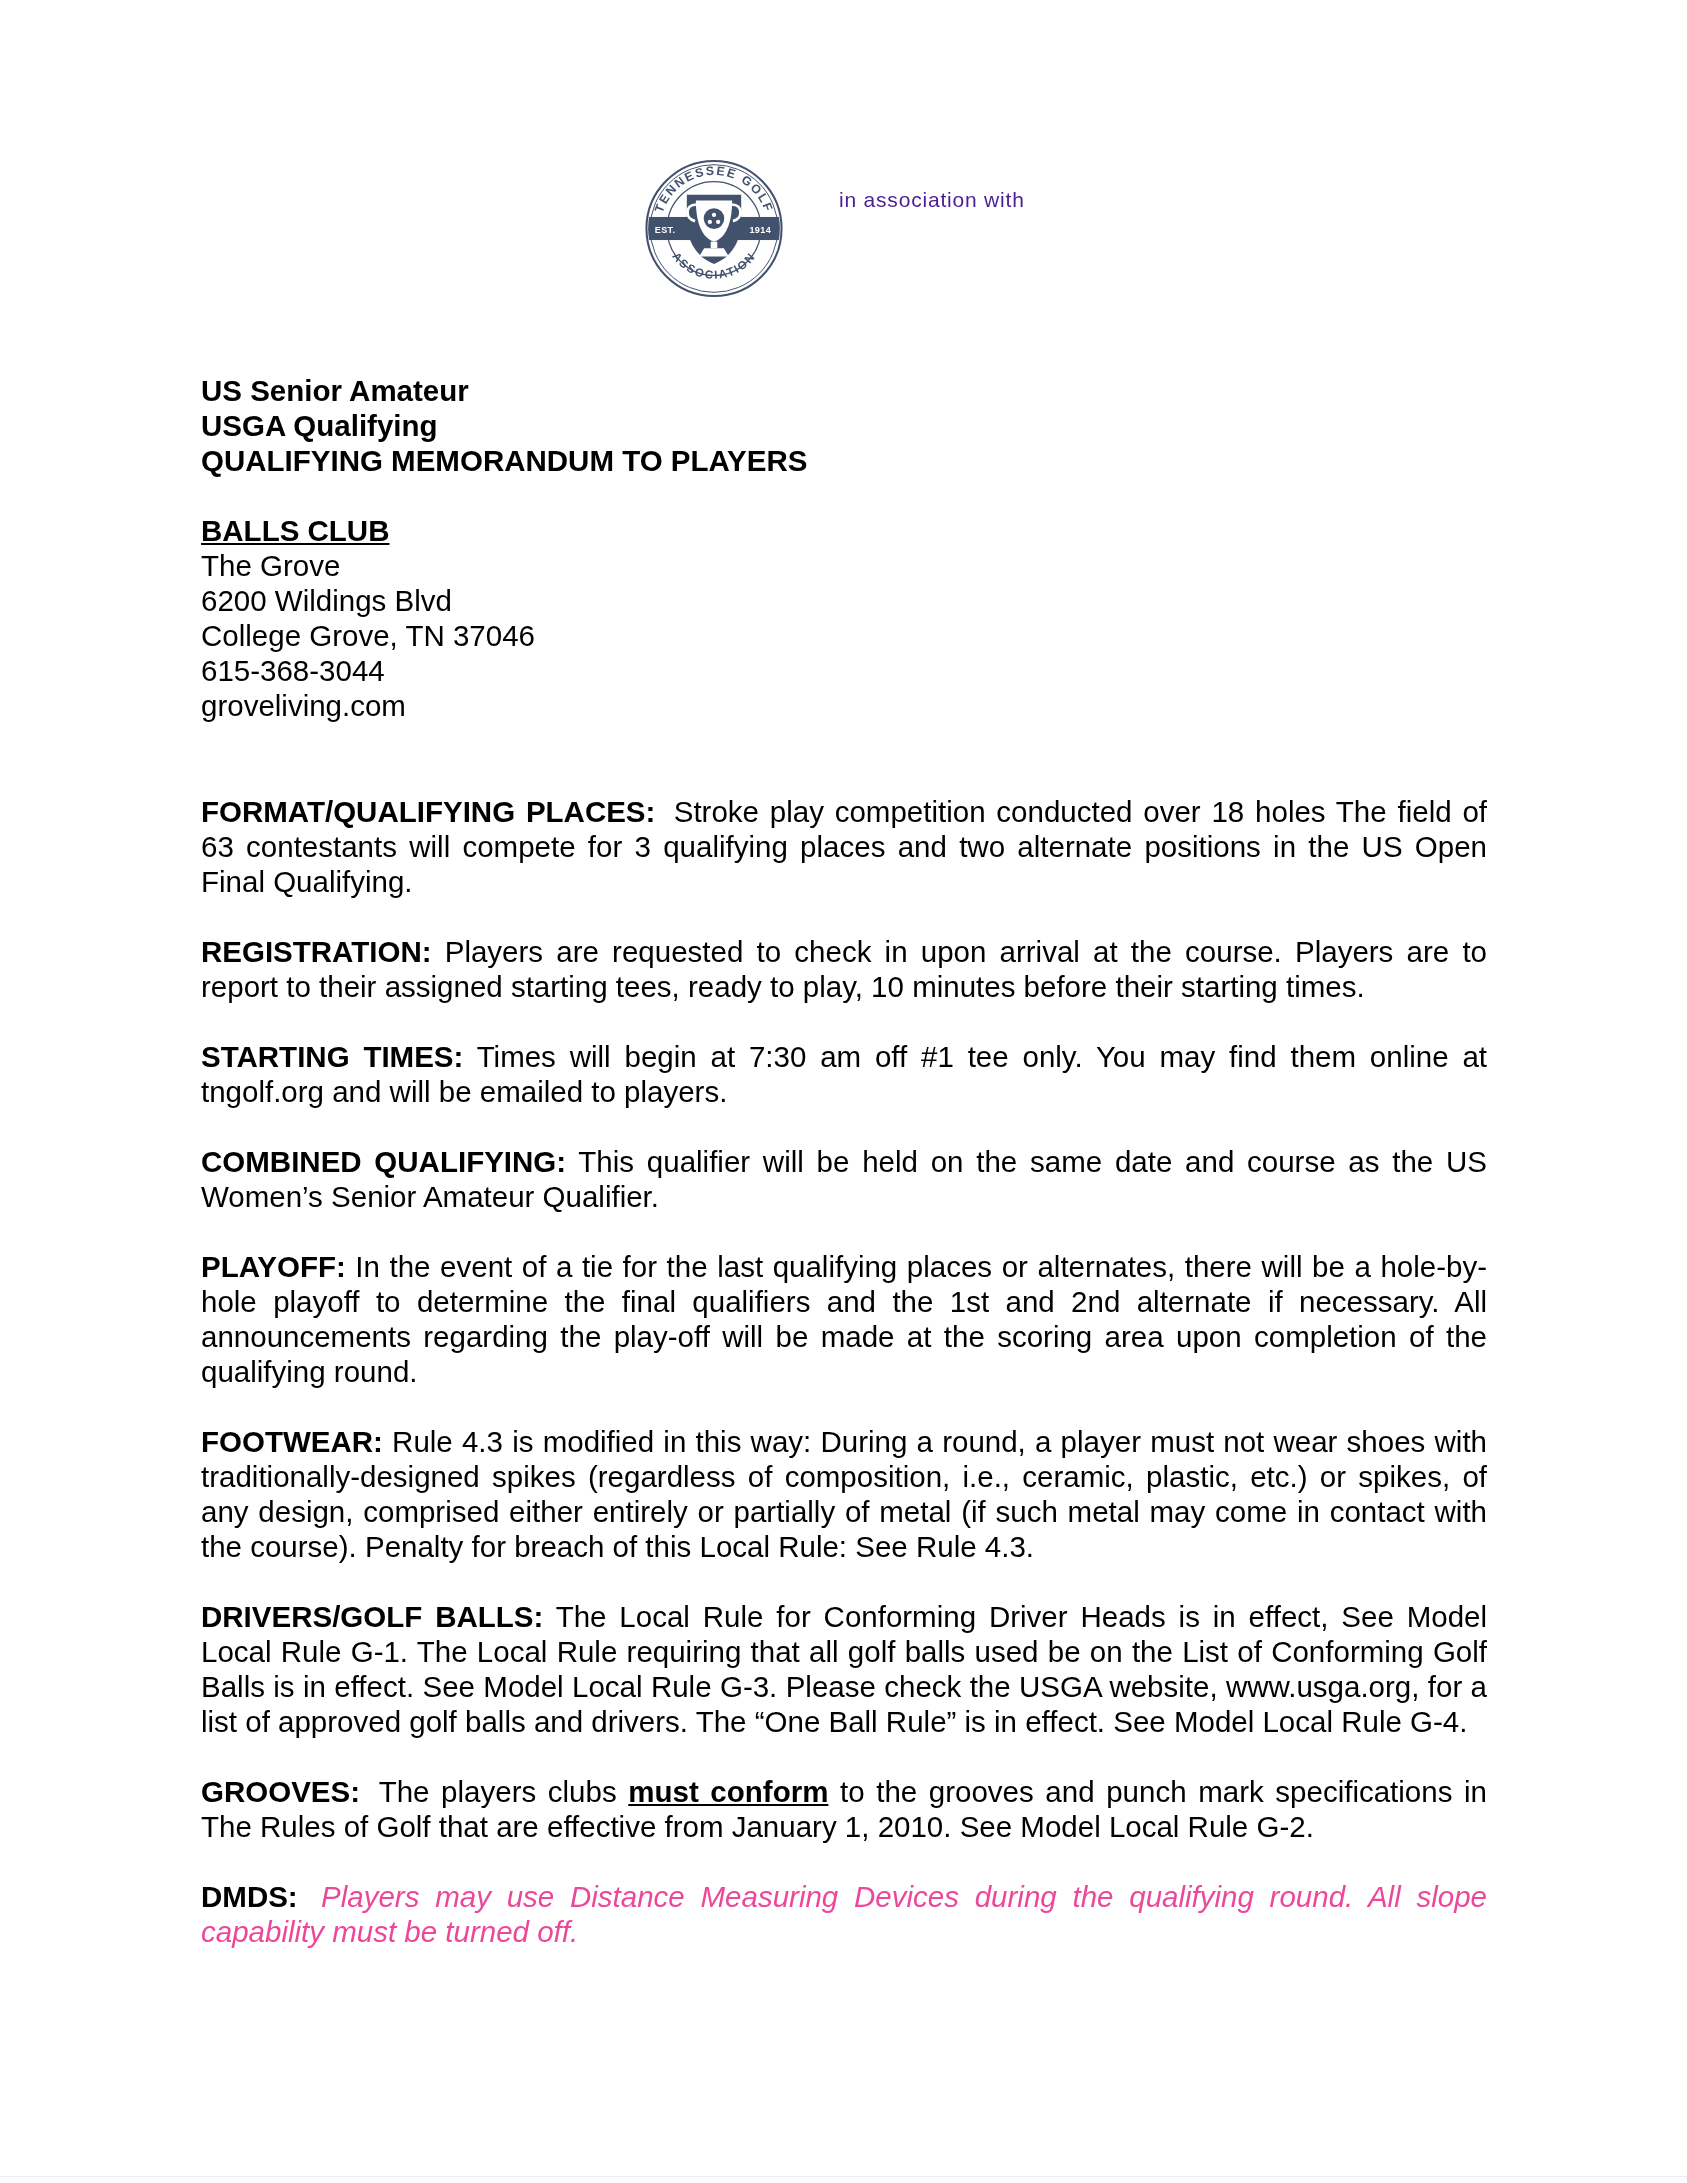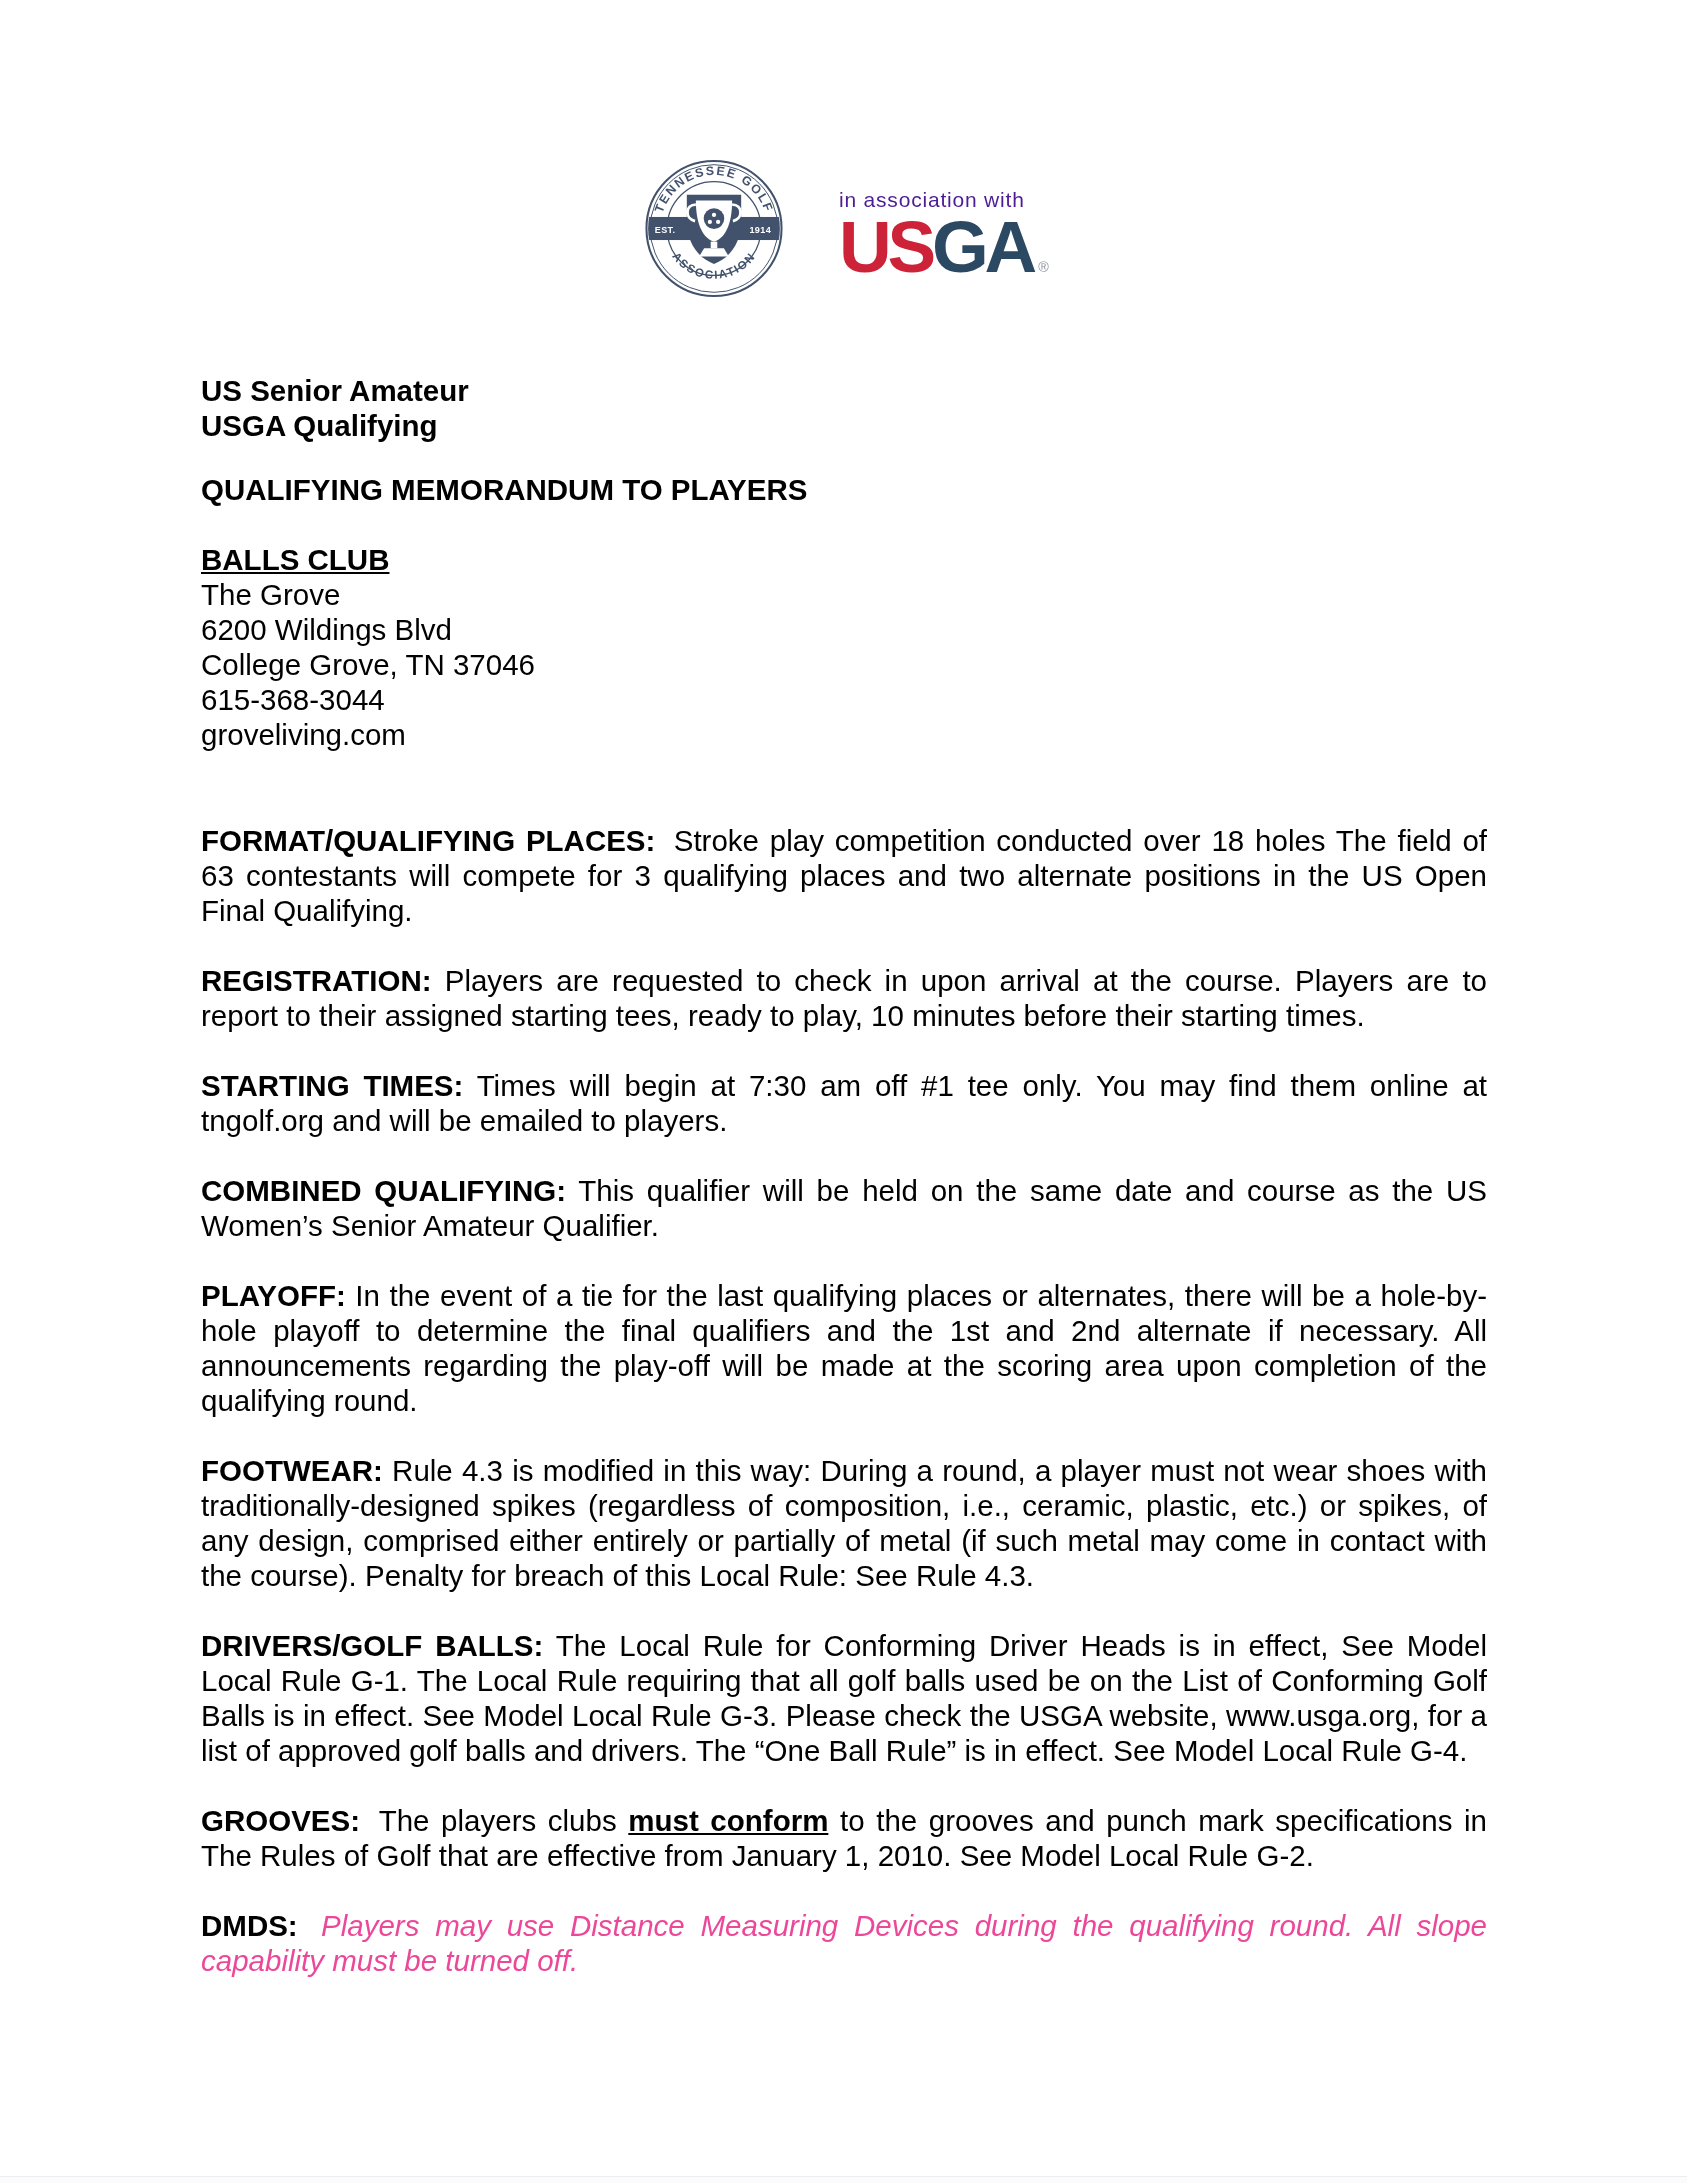--- a/index.html
+++ b/index.html
@@ -45,21 +45,21 @@
 
   
   .content {
     position: absolute;
     left: 201px; top: 373px;
     width: 1286px;
     font-size: 29.5px;
     line-height: 35px;
   }
   .hdr-line { font-weight: bold; }
-  .hdr-block { margin-bottom: 29px; }
+  .hdr-block { }
   .memo-title { font-weight: bold; margin: 0 0 35px 0; }
 
   .host-block { margin-bottom: 71px; }
   .host-heading { font-weight: bold; text-decoration: underline; }
 
   .para { text-align: justify; margin: 0 0 35px 0; }
   .para:last-child { margin-bottom: 0; }
   .lbl { font-weight: bold; }
   .lbl.wide { margin-right: 7.6px; }
   .emph { font-weight: bold; text-decoration: underline; }
@@ -113,21 +113,20 @@
       <circle cx="80" cy="77" r="2.6" fill="#ffffff"></circle>
       <circle cx="90" cy="77" r="2.6" fill="#ffffff"></circle>
       <rect x="81" y="101" width="8" height="8" fill="#ffffff"></rect>
       <path d="M73,109 h24 l6,10 h-36 Z" fill="#ffffff"></path>
     </g>
   </svg>
 </div>
 
 <div class="assoc-col">
   <div class="assoc-text">in association with</div>
-  <div class="usga-wordmark"><span class="usga-us">US</span><span class="usga-ga">GA</span><span class="usga-reg">®</span></div>
 </div>
 
 <div class="content">
 
   <div class="hdr-block">
     <div class="hdr-line">US Senior Amateur</div>
     <div class="hdr-line">USGA Qualifying</div>
   </div>
 
   <div class="memo-title">QUALIFYING MEMORANDUM TO PLAYERS</div>

